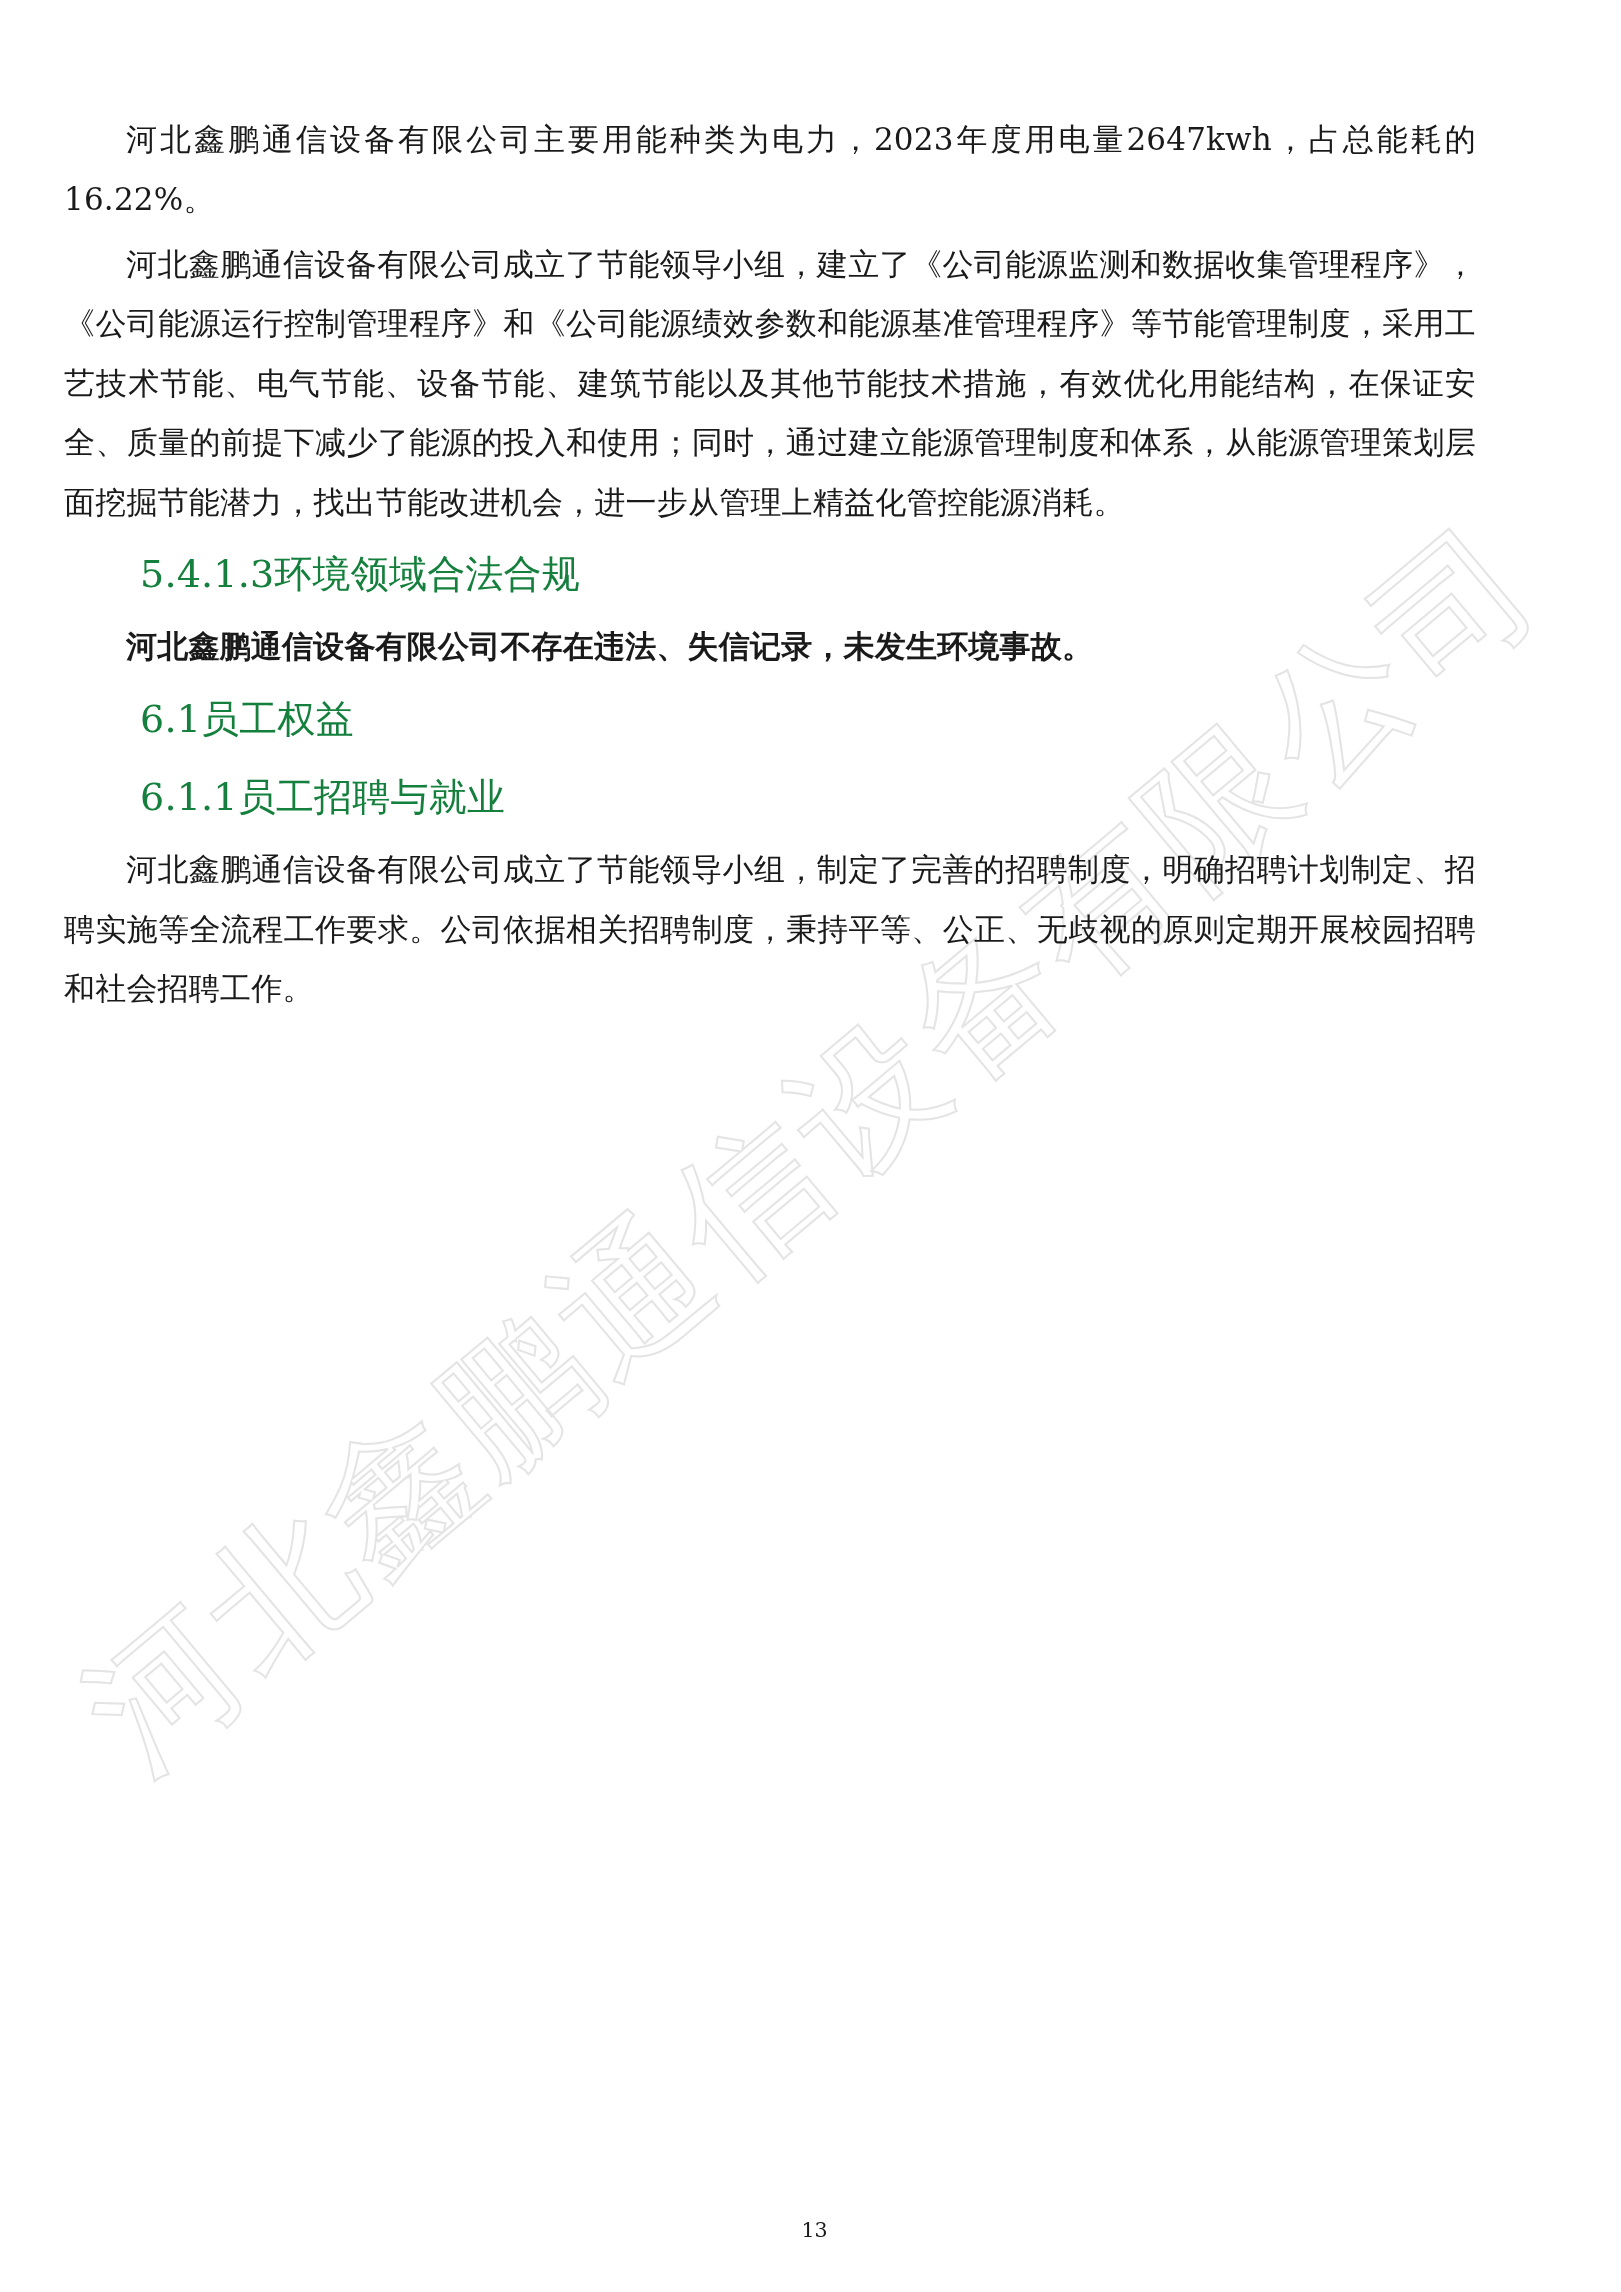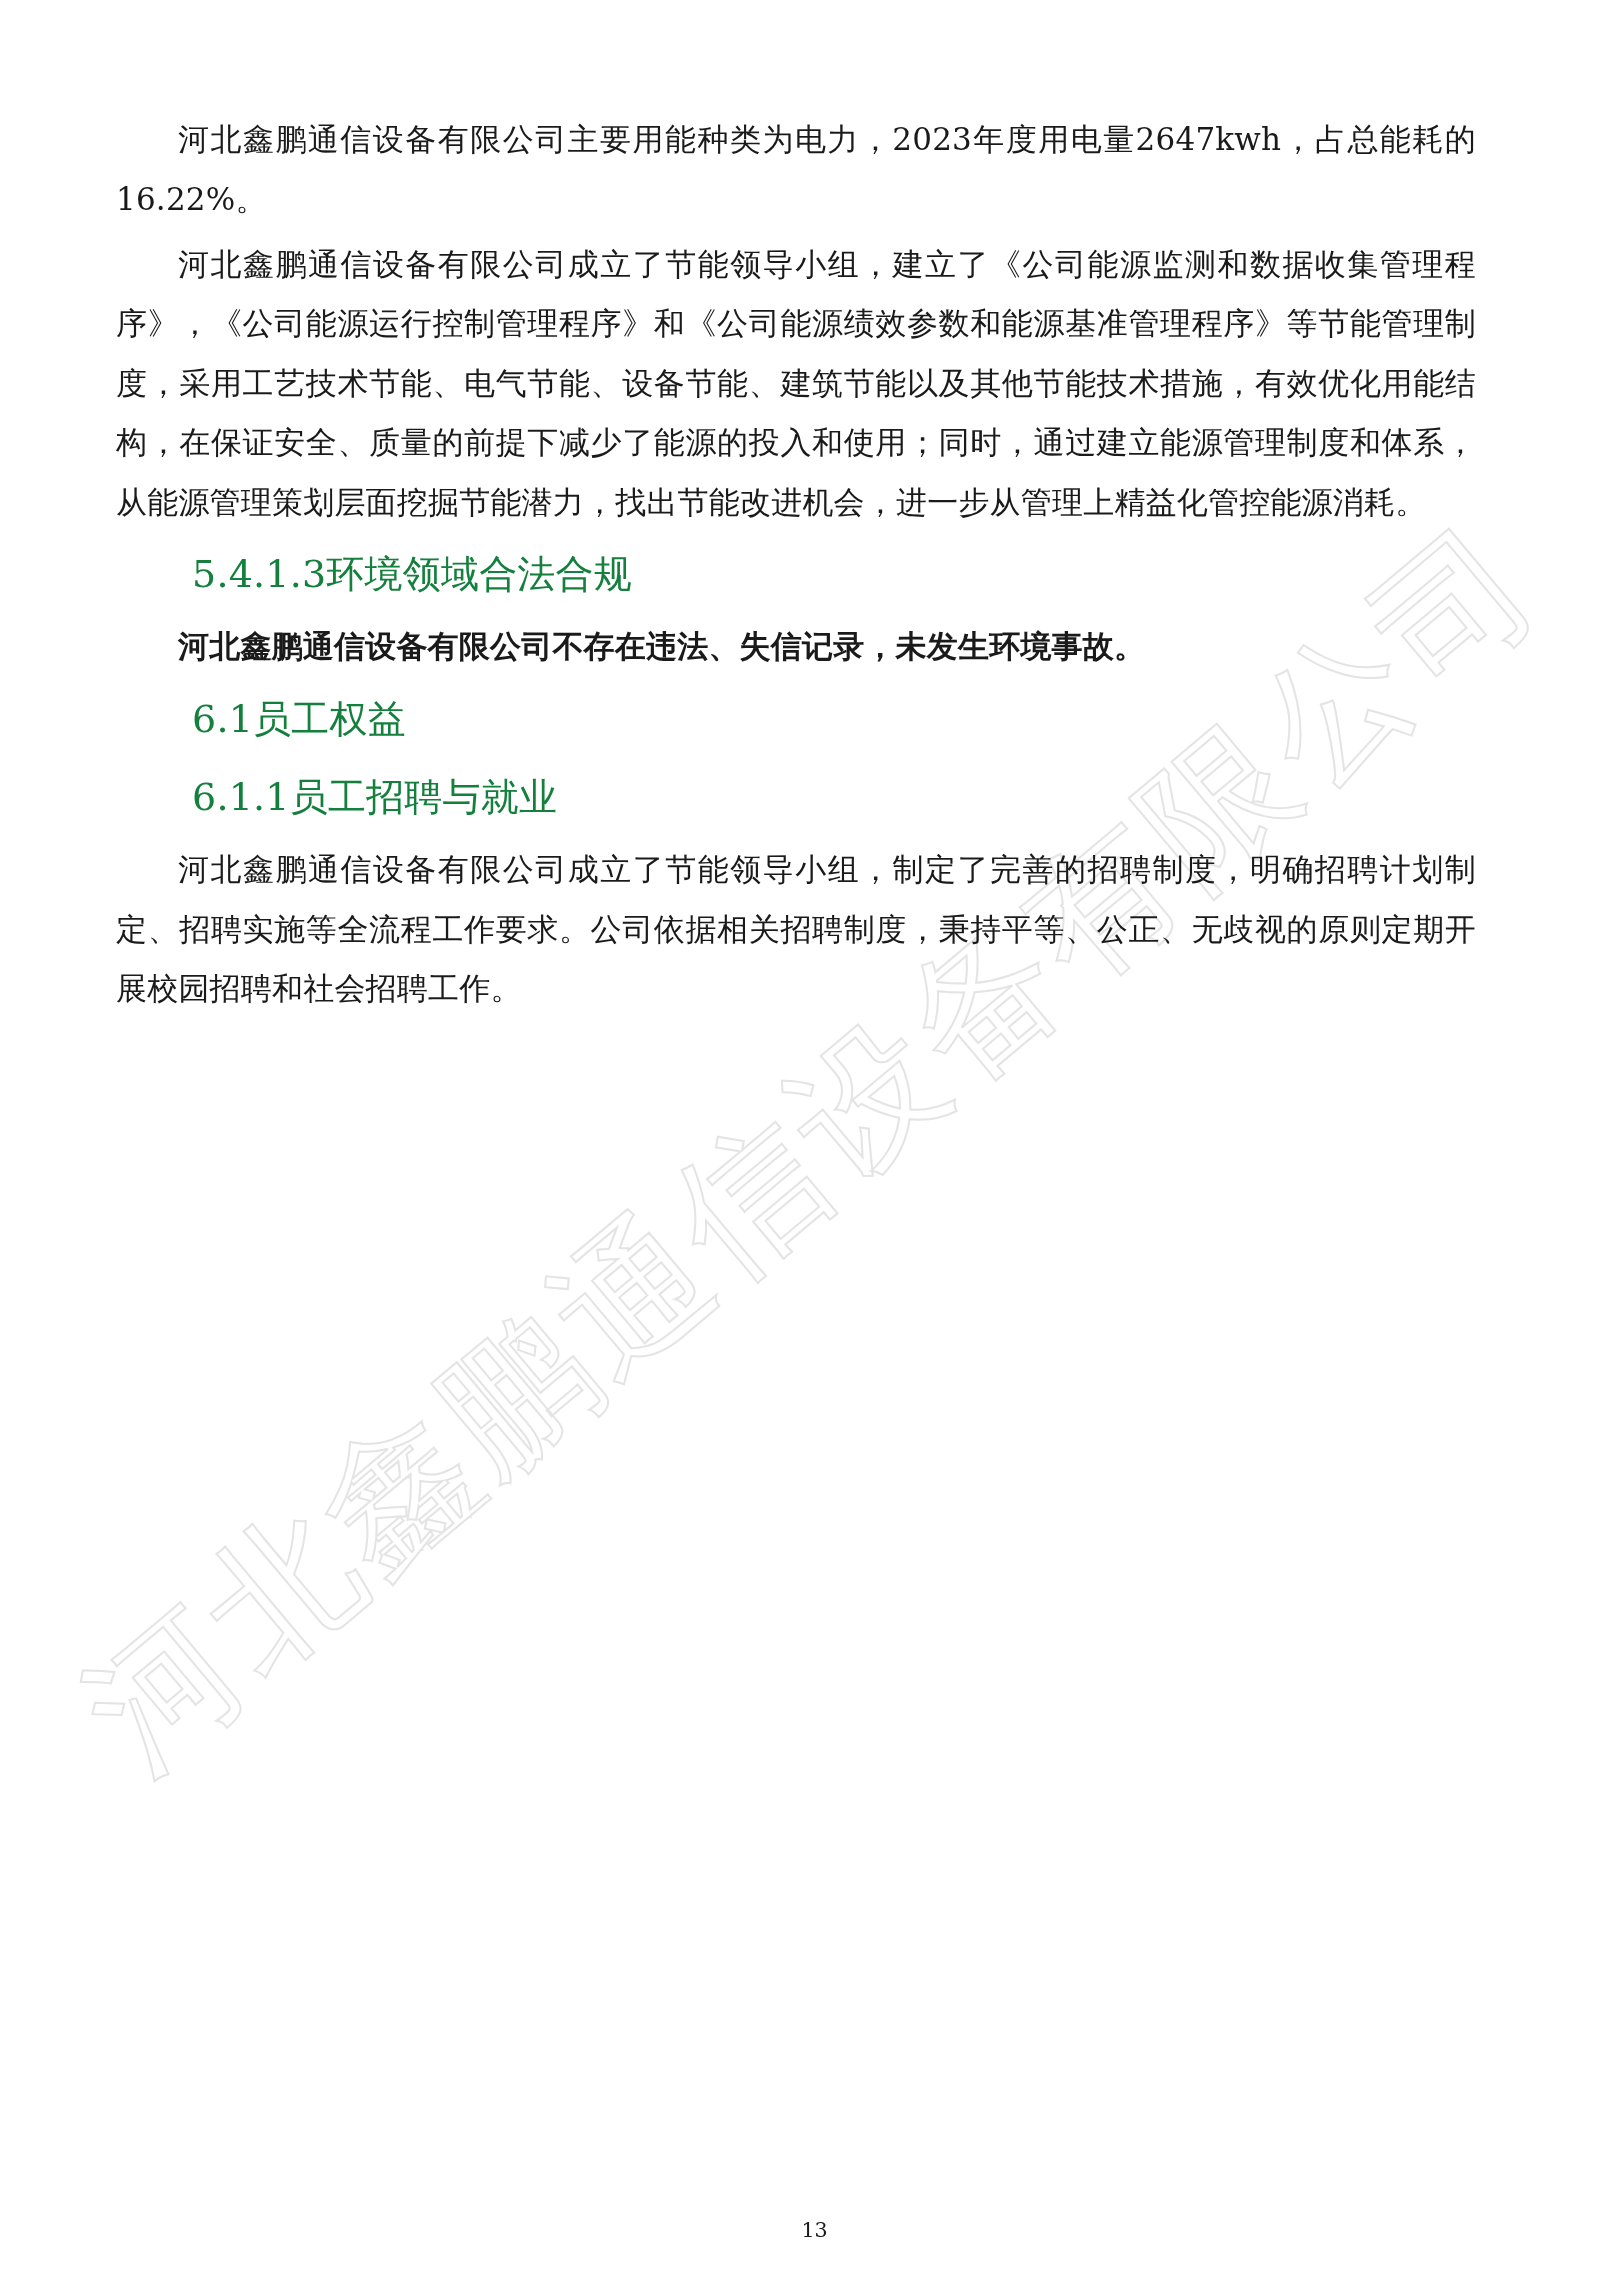--- a/index.html
+++ b/index.html
@@ -31,21 +31,21 @@
     text-shadow: 0 0 1px #ededed;
     opacity: 0.95;
     pointer-events: none;
     letter-spacing: 5.9px;
     z-index: 1;
   }
 
   .content {
     position: relative;
     z-index: 2;
-    padding: 110px 145px 0 116px;
+    padding: 110px 145px 0 64px;
   }
 
   p.body-para {
     margin: 0 0 5.9px 0;
     font-size: 31px;
     line-height: 1.92;
     color: #1a1a1a;
     text-align: justify;
     text-justify: inter-ideograph;
     text-indent: 2em;

